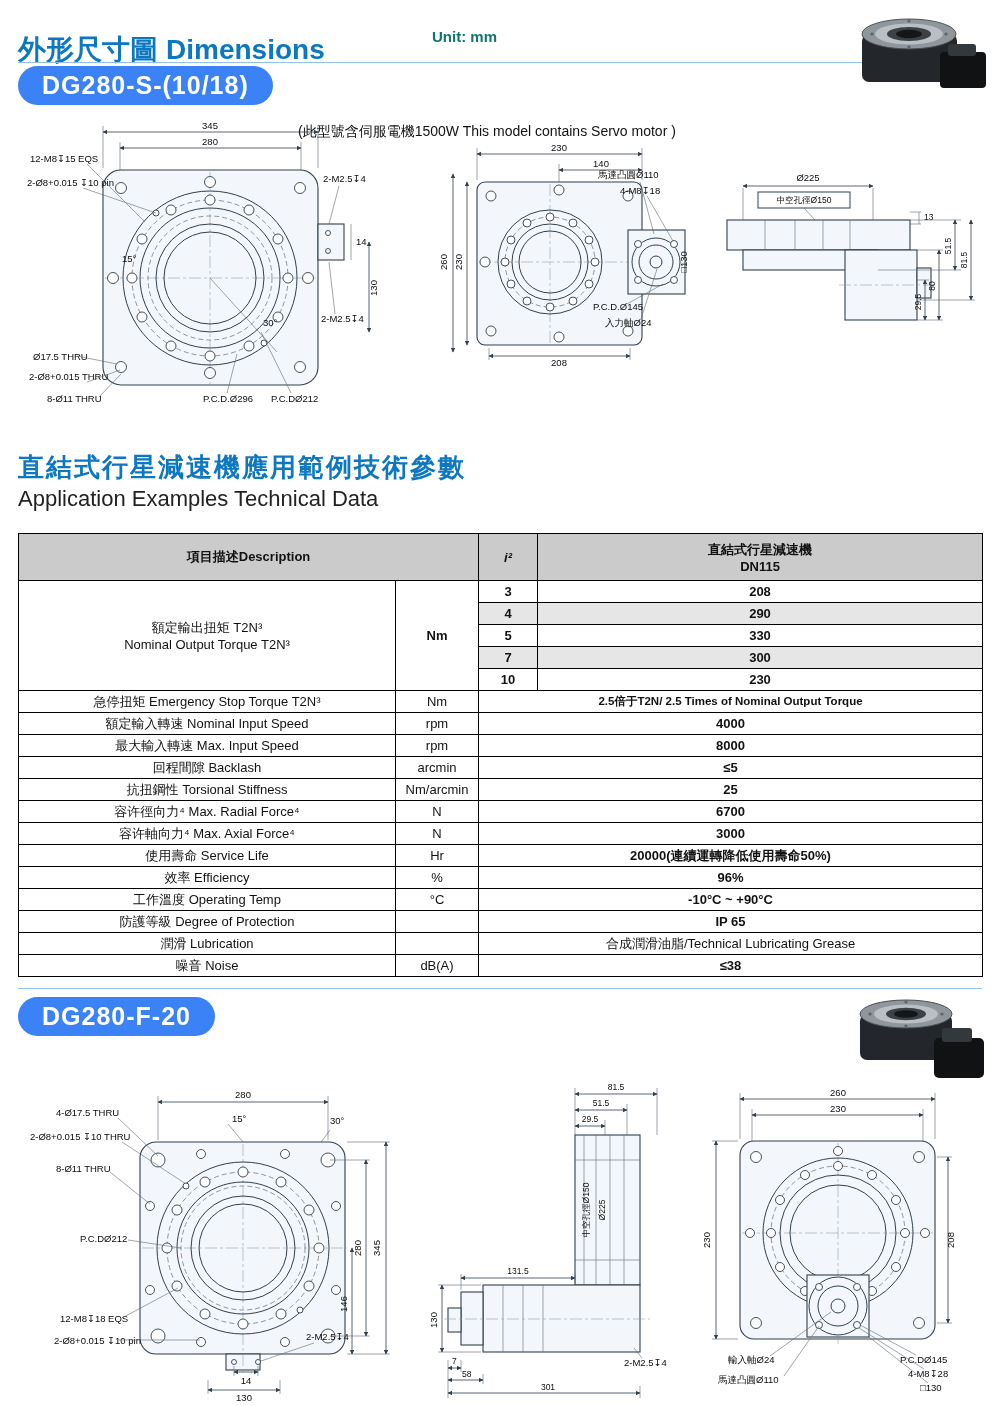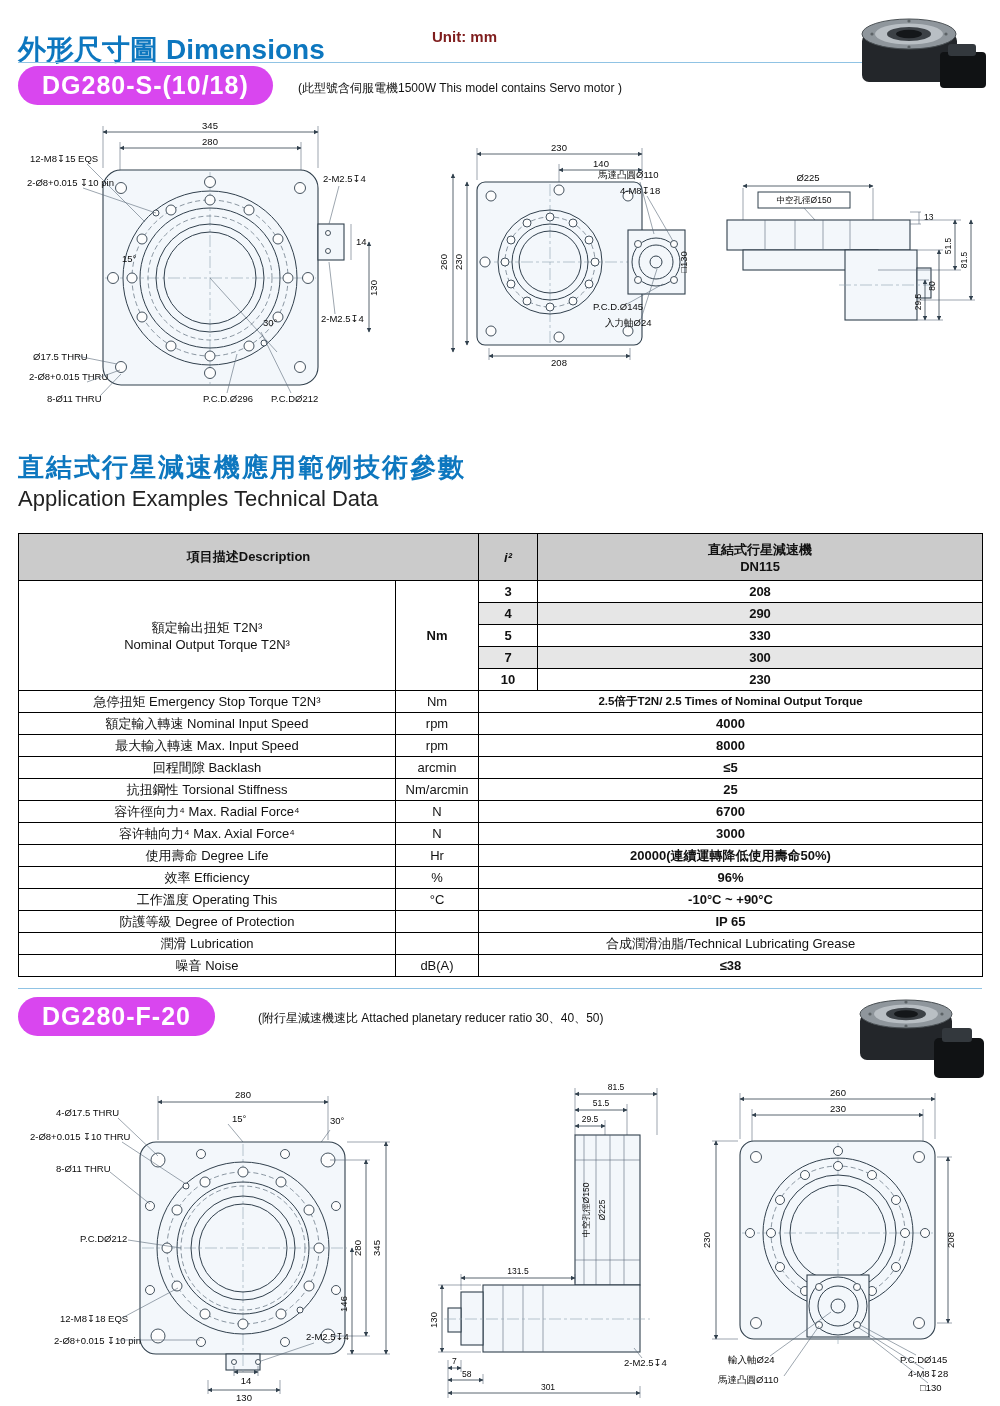--- a/index.html
+++ b/index.html
@@ -1,24 +1,24 @@
 <!DOCTYPE html>
 <html><head>
 <meta charset="utf-8">
 <style>
   html,body{margin:0;padding:0;}
   body{width:1000px;height:1406px;background:#fff;font-family:"Liberation Sans","DejaVu Sans",sans-serif;color:#111;}
   .page{position:relative;width:1000px;height:1406px;background:#fff;overflow:hidden;}
   .abs{position:absolute;}
   .title{left:18px;top:12px;font-size:28px;font-weight:bold;color:#0d77bf;}
   .title .en{margin-left:8px;}
-  .unit{left:432px;top:28px;font-size:15px;font-weight:bold;color:#7f1d1d;}
+  .unit{left:432px;top:28px;font-size:15px;font-weight:bold;color:#0f766e;}
   .rule{left:18px;width:964px;border-top:1px solid #90c3e4;height:0;}
-  .badge{position:absolute;background:#d946ef;color:#fff;font-weight:bold;border-radius:24px;padding:5px 24px;font-size:25px;letter-spacing:1px;}
-  .badge-note{position:absolute;font-size:12px;color:#111;}
+  .badge{position:absolute;background:#3b82f6;color:#fff;font-weight:bold;border-radius:24px;padding:5px 24px;font-size:25px;letter-spacing:1px;}
+  .badge-note{position:absolute;font-size:14px;color:#111;margin-top:43px;}
   .sec-title-zh{left:18px;top:450px;font-size:26px;font-weight:bold;color:#0d77bf;letter-spacing:2px;}
   .sec-title-en{left:18px;top:486px;font-size:22px;color:#222;}
   table.spec{position:absolute;left:18px;top:533px;width:964px;border-collapse:collapse;table-layout:fixed;}
   .spec td{border:1px solid #000;text-align:center;vertical-align:middle;font-size:13px;padding:0 4px;height:21px;overflow:hidden;}
   .spec .hdr{background:#cbcbcb;font-weight:bold;height:46px;}
   .spec .ratio-hdr{font-style:italic;margin-left:16px;}
   .spec .val{font-weight:bold;}
   .spec .plain{font-weight:normal;}
   .spec .small{font-size:11.5px;font-weight:bold;}
   .spec .shade{background:#e6e6e6;}
@@ -328,31 +328,31 @@
           <td>容许徑向力⁴ Max. Radial Force⁴</td>
           <td>N</td>
           <td class="val" colspan="2">6700</td>
         </tr>
     <tr>
           <td>容许軸向力⁴ Max. Axial Force⁴</td>
           <td>N</td>
           <td class="val" colspan="2">3000</td>
         </tr>
     <tr>
-          <td>使用壽命  Degree Life</td>
+          <td>使用壽命  Service Life</td>
           <td>Hr</td>
           <td class="val" colspan="2">20000(連續運轉降低使用壽命50%)</td>
         </tr>
     <tr>
           <td>效率  Efficiency</td>
           <td>%</td>
           <td class="val" colspan="2">96%</td>
         </tr>
     <tr>
-          <td>工作溫度  Operating This</td>
+          <td>工作溫度  Operating Temp</td>
           <td>°C</td>
           <td class="val" colspan="2">-10°C ~ +90°C</td>
         </tr>
     <tr>
           <td>防護等級  Degree of Protection</td>
           <td></td>
           <td class="val" colspan="2">IP 65</td>
         </tr>
     <tr>
           <td>潤滑  Lubrication</td>
@@ -362,21 +362,20 @@
     <tr>
           <td>噪音  Noise</td>
           <td>dB(A)</td>
           <td class="val" colspan="2">≤38</td>
         </tr>
   </tbody>
     </table>
 
   <div class="abs rule" style="top:988px"></div>
   <div class="badge" style="left:18px;top:997px">DG280-F-20</div>
-  <div class="badge-note" style="left:258px;top:1010px">(附行星減速機速比 Attached planetary reducer ratio 30、40、50)</div>
 
   <svg class="drawing" style="left:838px;top:982px" width="152" height="112" viewBox="0 0 152 112">
     <rect x="22" y="32" width="92" height="46" rx="7" fill="#23262a"></rect>
     <rect x="96" y="56" width="50" height="40" rx="5" fill="#101214"></rect>
     <rect x="104" y="46" width="30" height="14" rx="3" fill="#33383d"></rect>
     <ellipse cx="68" cy="32" rx="46" ry="14" fill="#8f969c" stroke="#4a5054"></ellipse>
     <ellipse cx="68" cy="32" rx="32" ry="9.6" fill="#b9bfc4"></ellipse>
     <ellipse cx="68" cy="32" rx="20" ry="6.2" fill="#3c4146"></ellipse>
     <ellipse cx="68" cy="32" rx="12" ry="3.8" fill="#14171a"></ellipse>
     <circle cx="32" cy="32" r="1.6" fill="#5c6266"></circle>

